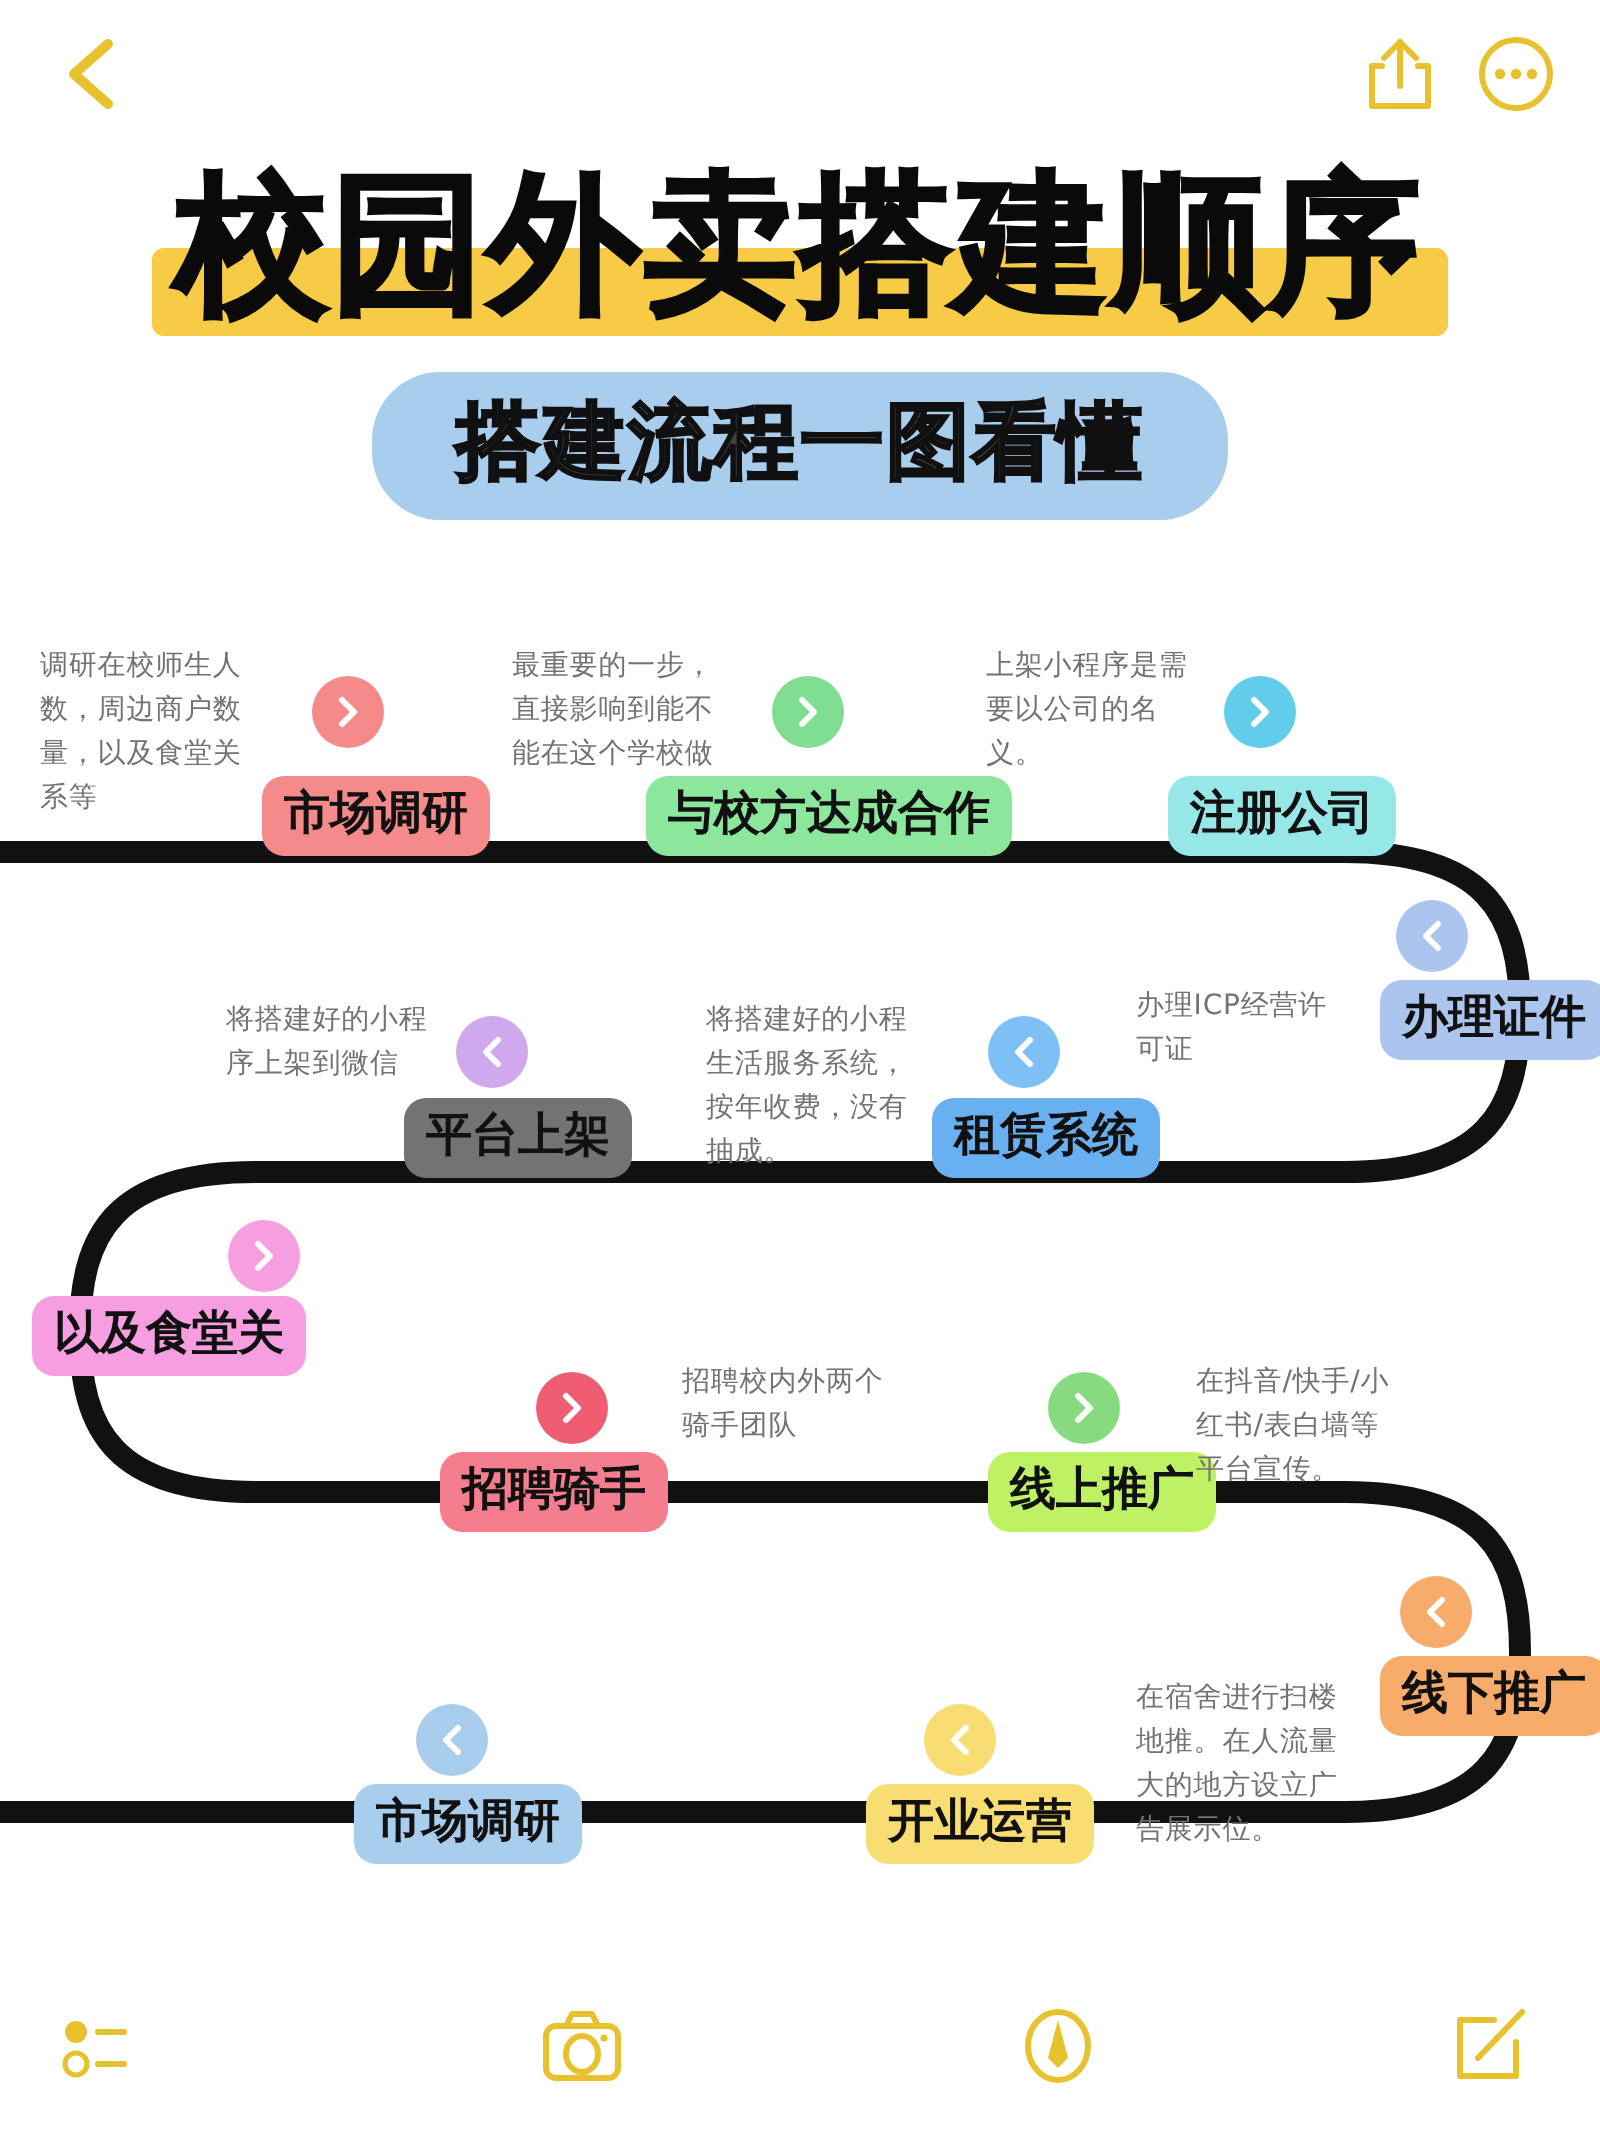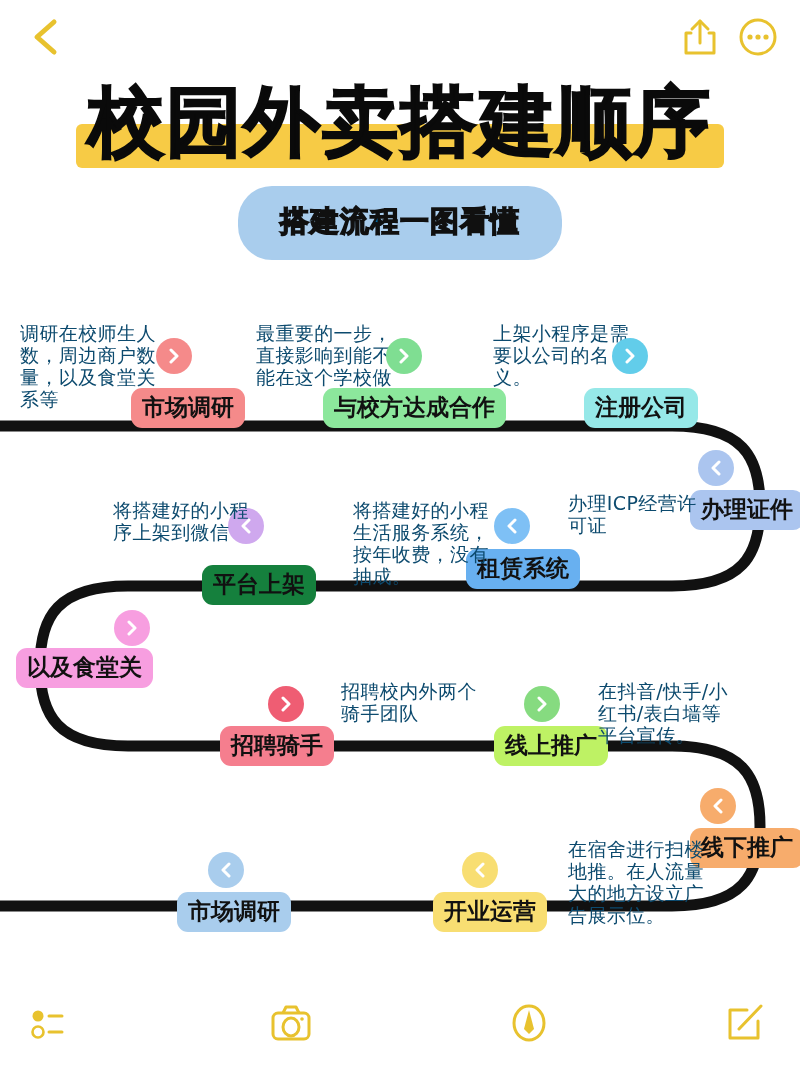--- a/index.html
+++ b/index.html
@@ -36,21 +36,21 @@
     color:#0a0a0a; letter-spacing:2px;
     font-family:"DejaVu Sans","Liberation Sans",sans-serif;
     -webkit-text-stroke:2px #0a0a0a;
   }
   .subtitle-row { position:relative; margin-top:14px; text-align:center; }
   .subtitle-pill {
     display:inline-block; background:#A9CDED;
     border-radius:34px; padding:8px 42px 12px 42px;
   }
   .subtitle-text {
-    font-size:29px; line-height:54px; font-weight:bold; color:#0369a1;
+    font-size:42px; line-height:54px; font-weight:bold; color:#404040;
     letter-spacing:1px;
     font-family:"DejaVu Sans","Liberation Sans",sans-serif;
     -webkit-text-stroke:1.4px #101010;
   }
 
   
   .flow { position:absolute; left:0; top:300px; width:800px; height:660px; }
   .flow-svg { position:absolute; left:0; top:0; width:800px; height:660px; }
 
   .node { position:absolute; }
@@ -62,21 +62,21 @@
     font-family:"DejaVu Sans","Liberation Sans",sans-serif;
     cursor:pointer;
   }
   .chev {
     position:absolute; width:36px; height:36px; border-radius:50%;
     display:flex; align-items:center; justify-content:center;
   }
   .chev svg { width:16px; height:16px; }
 
   .desc {
-    position:absolute; font-size:19px; line-height:22px; color:#0c4a6e;
+    position:absolute; font-size:14px; line-height:22px; color:#737373;
     font-family:"DejaVu Sans","Liberation Sans",sans-serif;
     white-space:pre-line; letter-spacing:0.4px;
   }
 
   
   .bottombar { position:absolute; left:0; bottom:0; width:800px; height:86px; }
   .bicon { position:absolute; bottom:22px; width:46px; height:44px; cursor:pointer; }
 </style>
 </head>
 <body>
@@ -207,21 +207,21 @@
 按年收费，没有
 抽成。</div>
     </div>
 
     <div class="chev" style="left:228px; top:208px; background:#CFA8EE;">
       <svg viewBox="0 0 16 16">
         <polyline points="11,2 5,8 11,14" fill="none" stroke="#fff" stroke-width="3" stroke-linecap="round" stroke-linejoin="round"></polyline>
       </svg>
     </div>
     <div class="node" style="left:202px; top:249px;">
-      <span class="pill" style="background:#15803d;margin-top:16px;">平台上架</span>
+      <span class="pill" style="background:#737373;">平台上架</span>
     </div>
     <div class="node" style="left:113px; top:199px;">
       <div class="desc" style="position:relative;">将搭建好的小程
 序上架到微信</div>
     </div>
 
     <div class="chev" style="left:114px; top:310px; background:#F79EE0;">
       <svg viewBox="0 0 16 16">
         <polyline points="5,2 11,8 5,14" fill="none" stroke="#fff" stroke-width="3" stroke-linecap="round" stroke-linejoin="round"></polyline>
       </svg>

